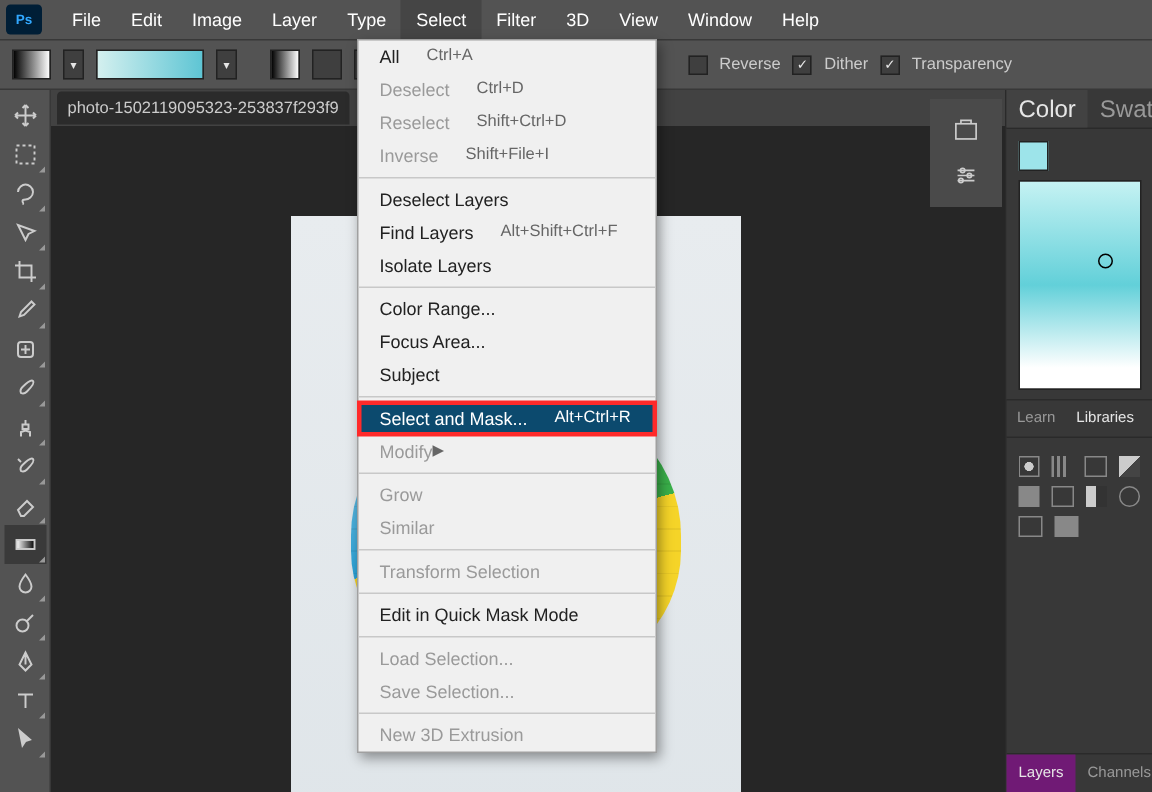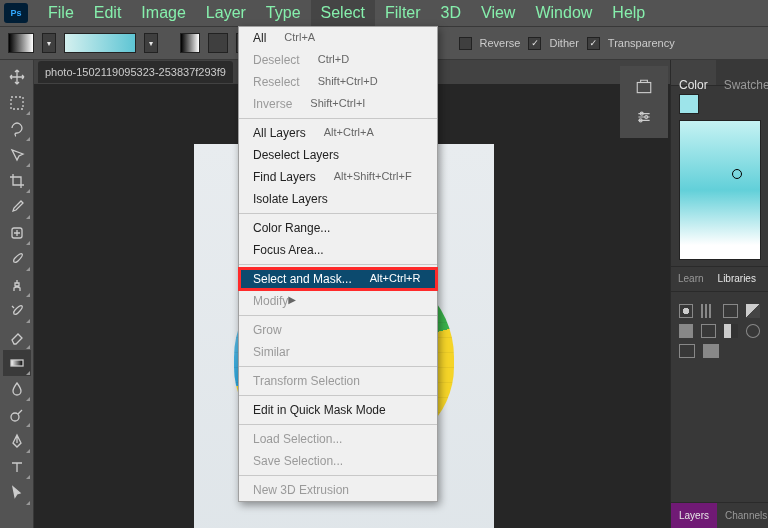--- a/index.html
+++ b/index.html
@@ -1,19 +1,19 @@
 <!DOCTYPE html>
 <html><head>
 <meta charset="utf-8">
 <style>
 *{margin:0;padding:0;box-sizing:border-box;font-family:"Segoe UI",-apple-system,sans-serif;user-select:none}
 body{width:768px;height:528px;background:#535353;overflow:hidden;position:relative;color:#e6e6e6;font-size:11px}
 .menubar{height:26px;background:#535353;display:flex;align-items:center;padding:0 4px;gap:0}
 .ps-logo{width:24px;height:20px;background:#001e36;border-radius:3px;display:flex;align-items:center;justify-content:center;color:#31a8ff;font-weight:700;font-size:9px;margin-right:10px}
-.menu-item{padding:0 10px;height:26px;line-height:26px;cursor:pointer;font-size:16px;color:#86efac}
+.menu-item{padding:0 10px;height:26px;line-height:26px;cursor:pointer;font-size:12px;color:#ffffff}
 .menu-item.active{background:#454545}
 .optbar{height:34px;background:#535353;border-top:1px solid #383838;border-bottom:1px solid #383838;display:flex;align-items:center;padding:0 8px;gap:8px}
 .grad-swatch{width:26px;height:20px;background:linear-gradient(90deg,#000,#fff);border:1px solid #222}
 .grad-preview{width:72px;height:20px;background:linear-gradient(90deg,#d4f0ef,#5ec5d4);border:1px solid #222}
 .dd-caret{width:14px;height:20px;background:#3f3f3f;border:1px solid #222;display:flex;align-items:center;justify-content:center;font-size:8px}
 .sq{width:20px;height:20px;background:#3f3f3f;border:1px solid #222}
 .opt-label{font-size:11px;color:#ccc}
 .opt-sel{height:20px;background:#3f3f3f;border:1px solid #222;padding:0 4px;font-size:11px;color:#e6e6e6;display:flex;align-items:center;gap:4px}
 .chk{width:13px;height:13px;background:#3f3f3f;border:1px solid #222;display:inline-flex;align-items:center;justify-content:center;font-size:9px;color:#e6e6e6}
 .chk.on::after{content:"✓"}
@@ -29,21 +29,21 @@
 .canvas{position:absolute;left:160px;top:84px;width:300px;height:420px;background:linear-gradient(180deg,#e8ecef 0%,#dfe5e9 100%)}
 .balloon{position:absolute;left:50%;top:44%;transform:translate(-50%,-30%);width:220px;height:240px}
 .balloon .env{width:220px;height:200px;border-radius:50% 50% 45% 45%;background:
  radial-gradient(ellipse at 30% 30%,rgba(255,255,255,.6),transparent 45%),
  conic-gradient(from 200deg,#f5d428 0 55deg,#2aa3d8 55deg 115deg,#e33 115deg 175deg,#3ab14a 175deg 235deg,#f5d428 235deg 295deg,#2aa3d8 295deg 355deg,#e33 355deg 360deg);
  position:relative;overflow:hidden}
 .balloon .env::after{content:"";position:absolute;inset:0;background:repeating-linear-gradient(0deg,transparent 0 14px,rgba(0,0,0,.05) 14px 15px)}
 .balloon .bask{width:36px;height:22px;background:#6b4a2a;margin:6px auto 0;border-radius:2px}
 .rt{position:absolute;right:0;top:60px;bottom:0;width:98px;background:#383838;border-left:1px solid #2a2a2a}
 .rt-tabs{display:flex;height:26px;border-bottom:1px solid #2a2a2a}
-.rt-tab{padding:12px 8px;font-size:12px;line-height:26px;color:#999;cursor:pointer}
+.rt-tab{padding:1px 8px;font-size:16px;line-height:26px;color:#999;cursor:pointer}
 .rt-tab.act{color:#e6e6e6;background:#424242}
 .color-block{height:180px;padding:8px;background:#383838}
 .fgswatch{width:20px;height:20px;background:#9de4ea;border:1px solid #222;margin-bottom:6px}
 .color-field{width:82px;height:140px;background:linear-gradient(180deg,#c5f2f3,#62d0d9 50%,#fff 90%);position:relative;border:1px solid #222}
 .color-field .o{position:absolute;right:18px;top:48px;width:10px;height:10px;border:1.5px solid #000;border-radius:50%}
 .rt-sec{border-top:1px solid #2a2a2a}
 .rt-sec .hdr{display:flex;height:24px}
 .rt-sec .hdr span{padding:0 7px;font-size:10px;line-height:24px;color:#999}
 .rt-sec .hdr span.act{color:#e6e6e6}
 .adj{padding:6px 8px;font-size:10px;color:#e6e6e6}
@@ -301,43 +301,42 @@
     <div class="mi dim">
       <span>Deselect</span>
       <span class="sc">Ctrl+D</span>
     </div>
     <div class="mi dim">
       <span>Reselect</span>
       <span class="sc">Shift+Ctrl+D</span>
     </div>
     <div class="mi dim">
       <span>Inverse</span>
-      <span class="sc">Shift+Ctrl+I</span>
-    </div>
-    <div class="sep"></div>
-    <div class="mi">
-      <span>All Layers</span>
-      <span class="sc">Alt+Ctrl+A</span>
-    </div>
+      <span class="sc">Shift+File+I</span>
+    </div>
+    <div class="sep"></div>
     <div class="mi">
       <span>Deselect Layers</span>
     </div>
     <div class="mi">
       <span>Find Layers</span>
       <span class="sc">Alt+Shift+Ctrl+F</span>
     </div>
     <div class="mi">
       <span>Isolate Layers</span>
     </div>
     <div class="sep"></div>
     <div class="mi">
       <span>Color Range...</span>
     </div>
     <div class="mi">
       <span>Focus Area...</span>
+    </div>
+    <div class="mi">
+      <span>Subject</span>
     </div>
     <div class="sep"></div>
     <div class="mi hl">
       <span>Select and Mask...</span>
       <span class="sc">Alt+Ctrl+R</span>
     </div>
     <div class="mi dim">
       <span>Modify</span>
       <span class="ar">▶</span>
     </div>

